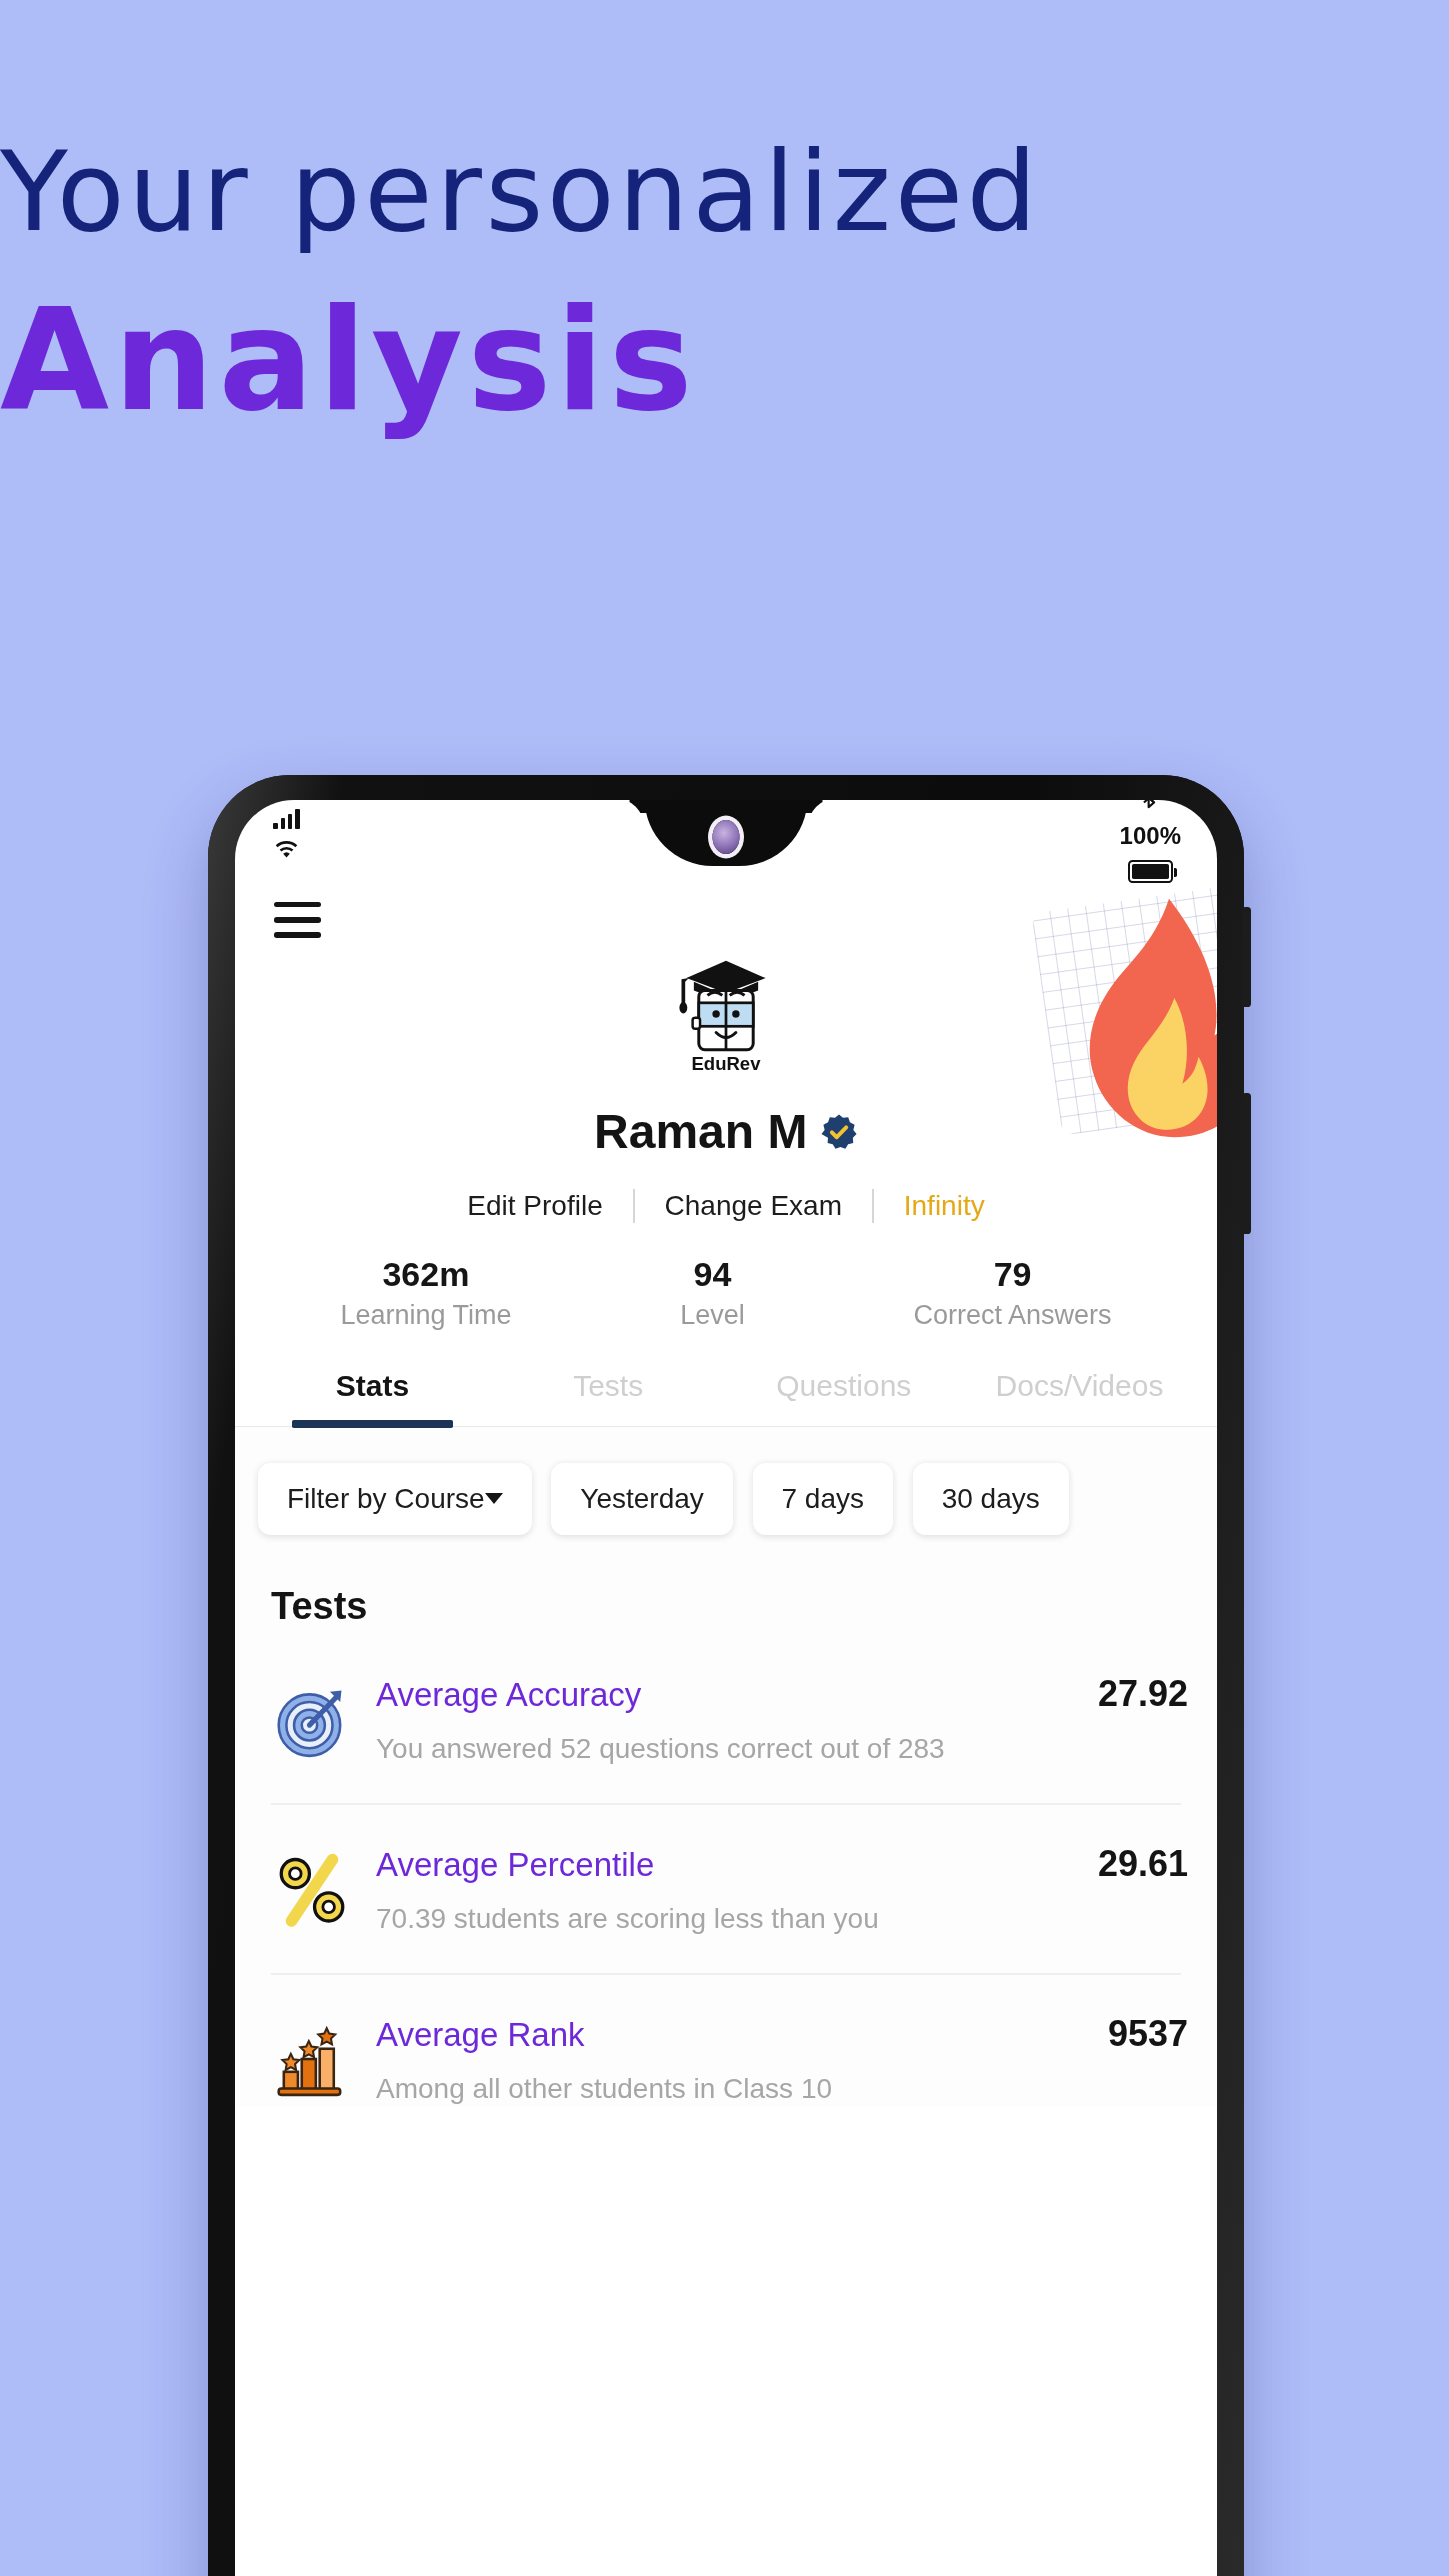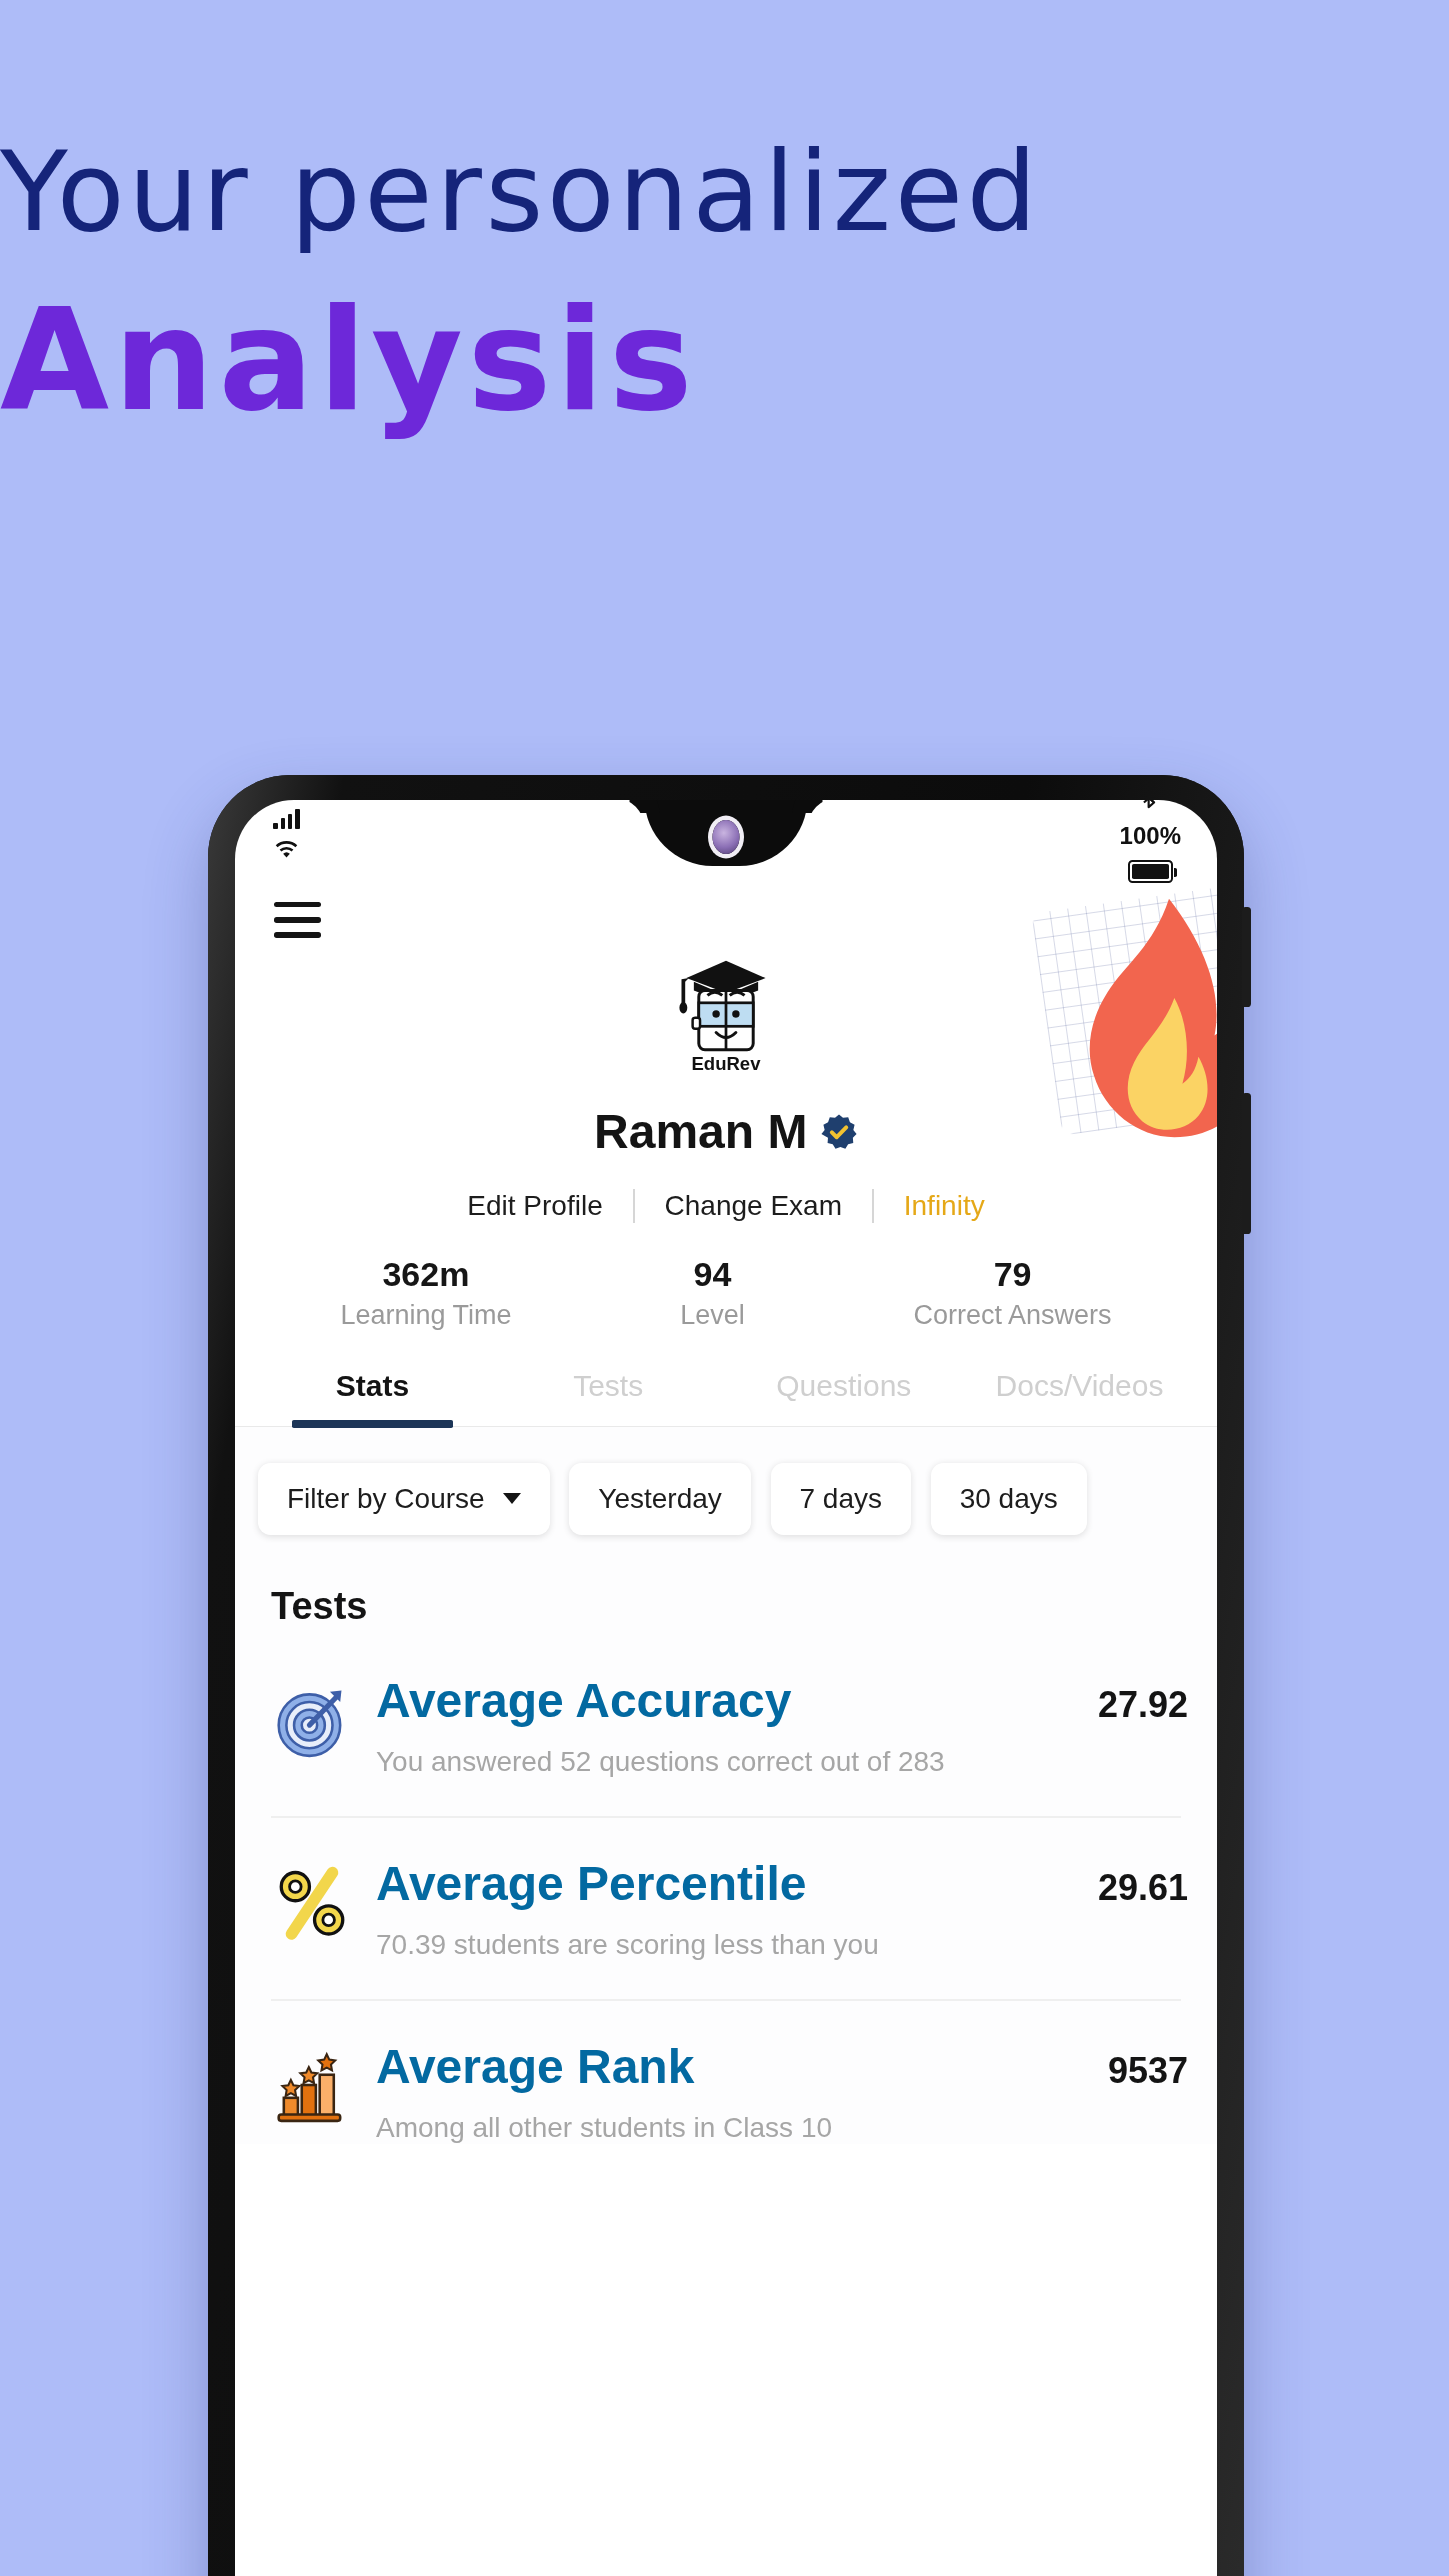--- a/index.html
+++ b/index.html
@@ -166,34 +166,34 @@
     content:""; position:absolute; left: 16%; right: 16%; bottom: -1.8px;
     height: 8px; background: #1C3557; border-radius: 1.8px;
   }
 
   
   .content { background: #FDFDFE; min-height: 680px; }
 
   .chips { display: flex; gap: 19.7px; padding: 36px 0 36px 23px; }
   .chip {
     background: #fff; border-radius: 12.5px; height: 72px;
-    display: flex; align-items: center; gap: 18px;
+    display: flex; align-items: center; 
     padding: 0 29px; font-size: 28px; color: #1d1d1d;
     box-shadow: 0 1.8px 7.2px rgba(0,0,0,.12);
     white-space: nowrap;
   }
   .caret { width: 0; height: 0; border-left: 9.8px solid transparent; border-right: 9.8px solid transparent; border-top: 11.6px solid #141414; }
 
   .section-title { font-size: 38px; font-weight: 700; color: #141414; padding: 14.3px 0 7.2px 36px; }
 
   .stat-row { display: flex; align-items: flex-start; padding: 38px 29px 0 36px; }
   .stat-icon { width: 82px; height: 82px; flex: 0 0 82px; margin-top: 5.4px; }
   .stat-body { flex: 1; padding-left: 23px; }
   .stat-head { display: flex; align-items: baseline; justify-content: space-between; }
-  .stat-title { font-size: 48px; font-weight: 700; color: #0369a1; }
+  .stat-title { font-size: 33px; font-weight: 400; color: #6d28d9; }
   .stat-value { font-size: 36px; font-weight: 700; color: #141414; }
   .stat-sub { font-size: 28px; color: #a6a6a6; margin-top: 18px; }
   .divider { height: 1.8px; background: #efefef; margin: 38px 36px 0 36px; }
 </style>
 </head>
 <body>
 
 <div class="hero">
   <div class="hero-line1">Your personalized</div>
   <div class="hero-line2">Analysis</div>

